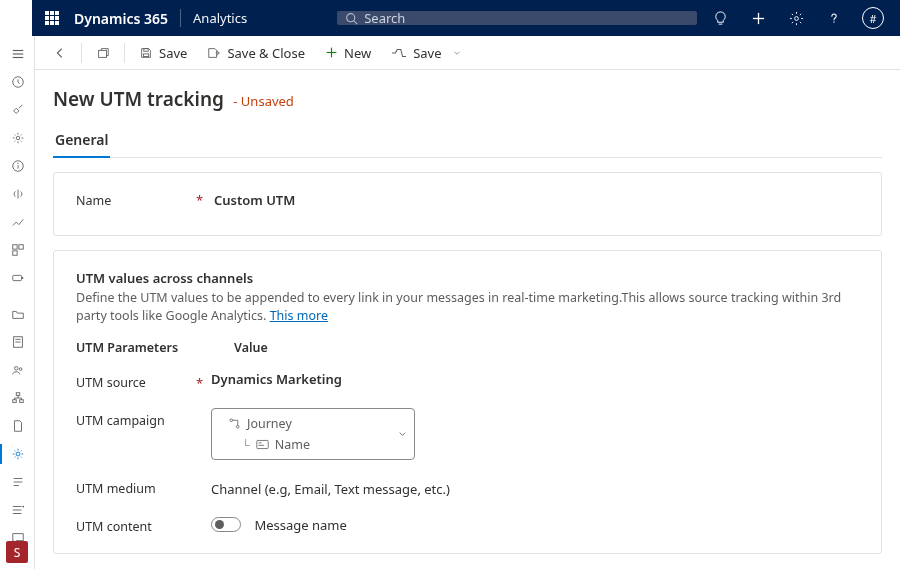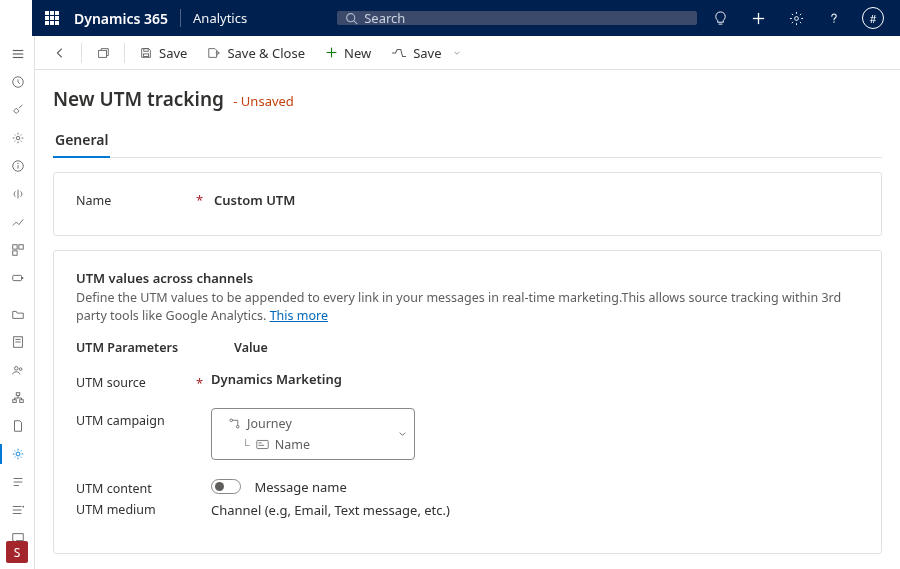--- a/index.html
+++ b/index.html
@@ -389,31 +389,31 @@
               </div>
               <span class="chev">
                   <svg width="11" height="11" viewBox="0 0 16 16">
                     <path d="M4 6l4 4 4-4" stroke="#605e5c" fill="none" stroke-width="1.3"></path>
                   </svg>
                 </span>
             </div>
           </div>
         </div>
 
+        <div class="param-row">
+          <div class="col-label">UTM medium</div>
+          <div class="col-star"></div>
+          <div class="col-value readonly-text">Channel (e.g, Email, Text message, etc.)</div>
+        </div>
+
         <div class="param-row" style="margin-bottom:0">
           <div class="col-label">UTM content</div>
           <div class="col-star"></div>
           <div class="col-value">
             <span class="toggle"><span class="knob"></span></span>
             <span class="toggle-label">Message name</span>
           </div>
         </div>
 
-        <div class="param-row">
-          <div class="col-label">UTM medium</div>
-          <div class="col-star"></div>
-          <div class="col-value readonly-text">Channel (e.g, Email, Text message, etc.)</div>
-        </div>
-
       </div>
     </div>
   </div>
 </div>
 
 </body></html>

